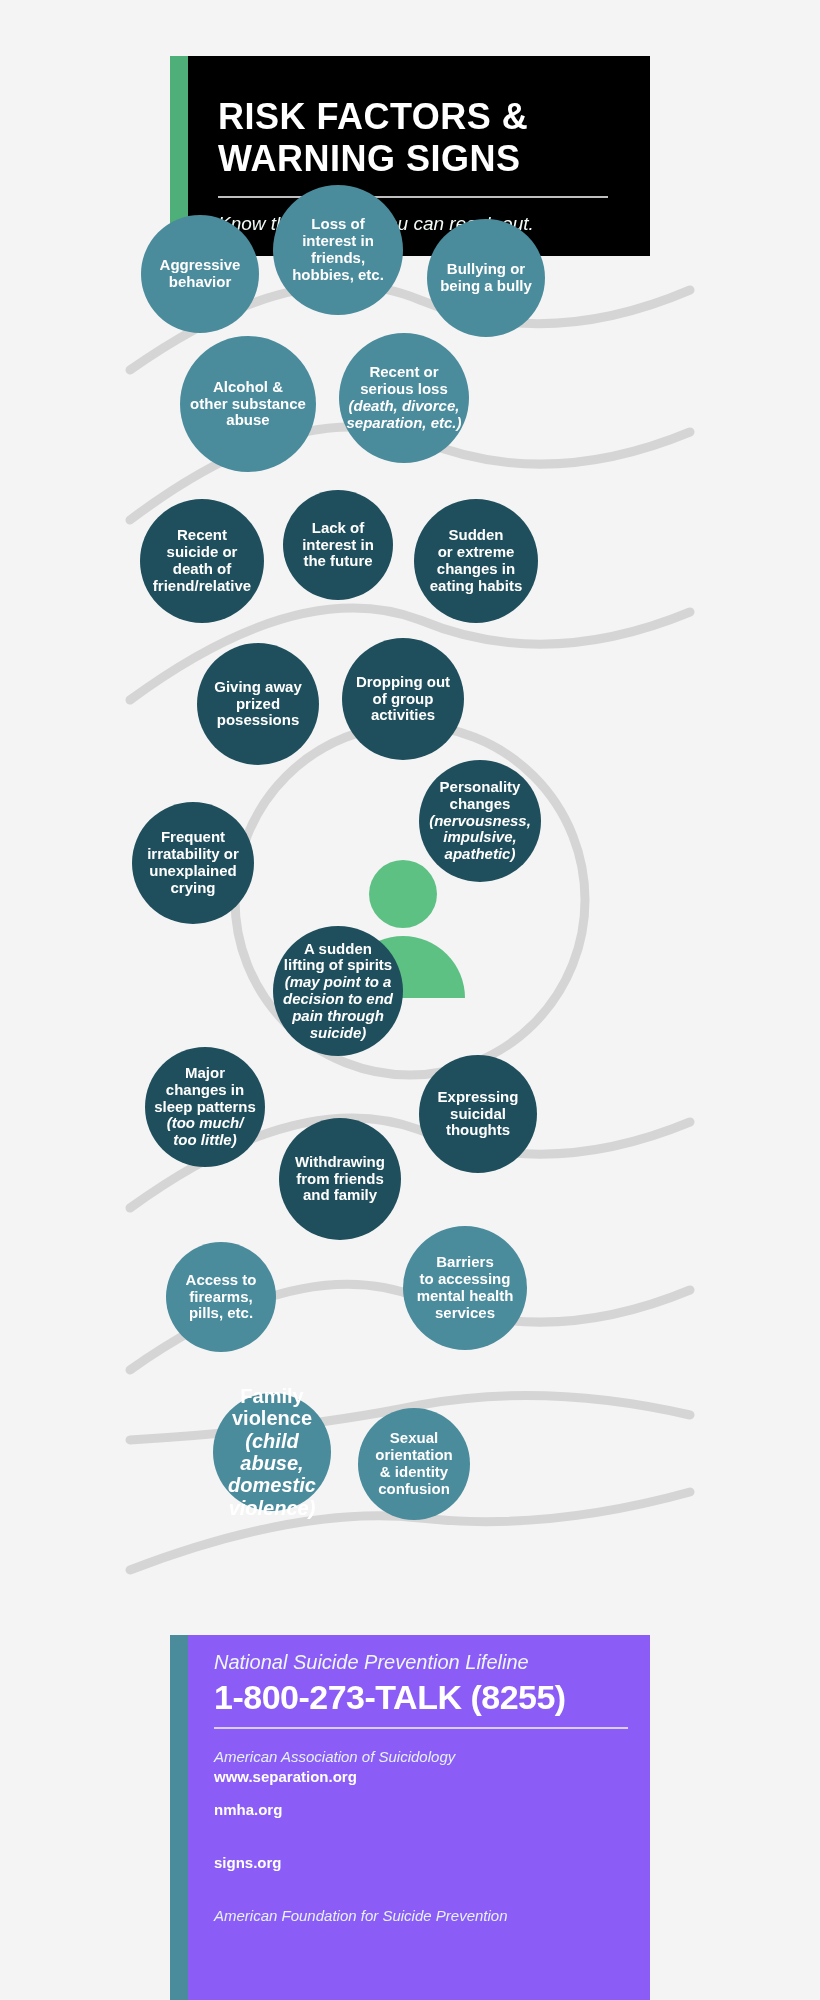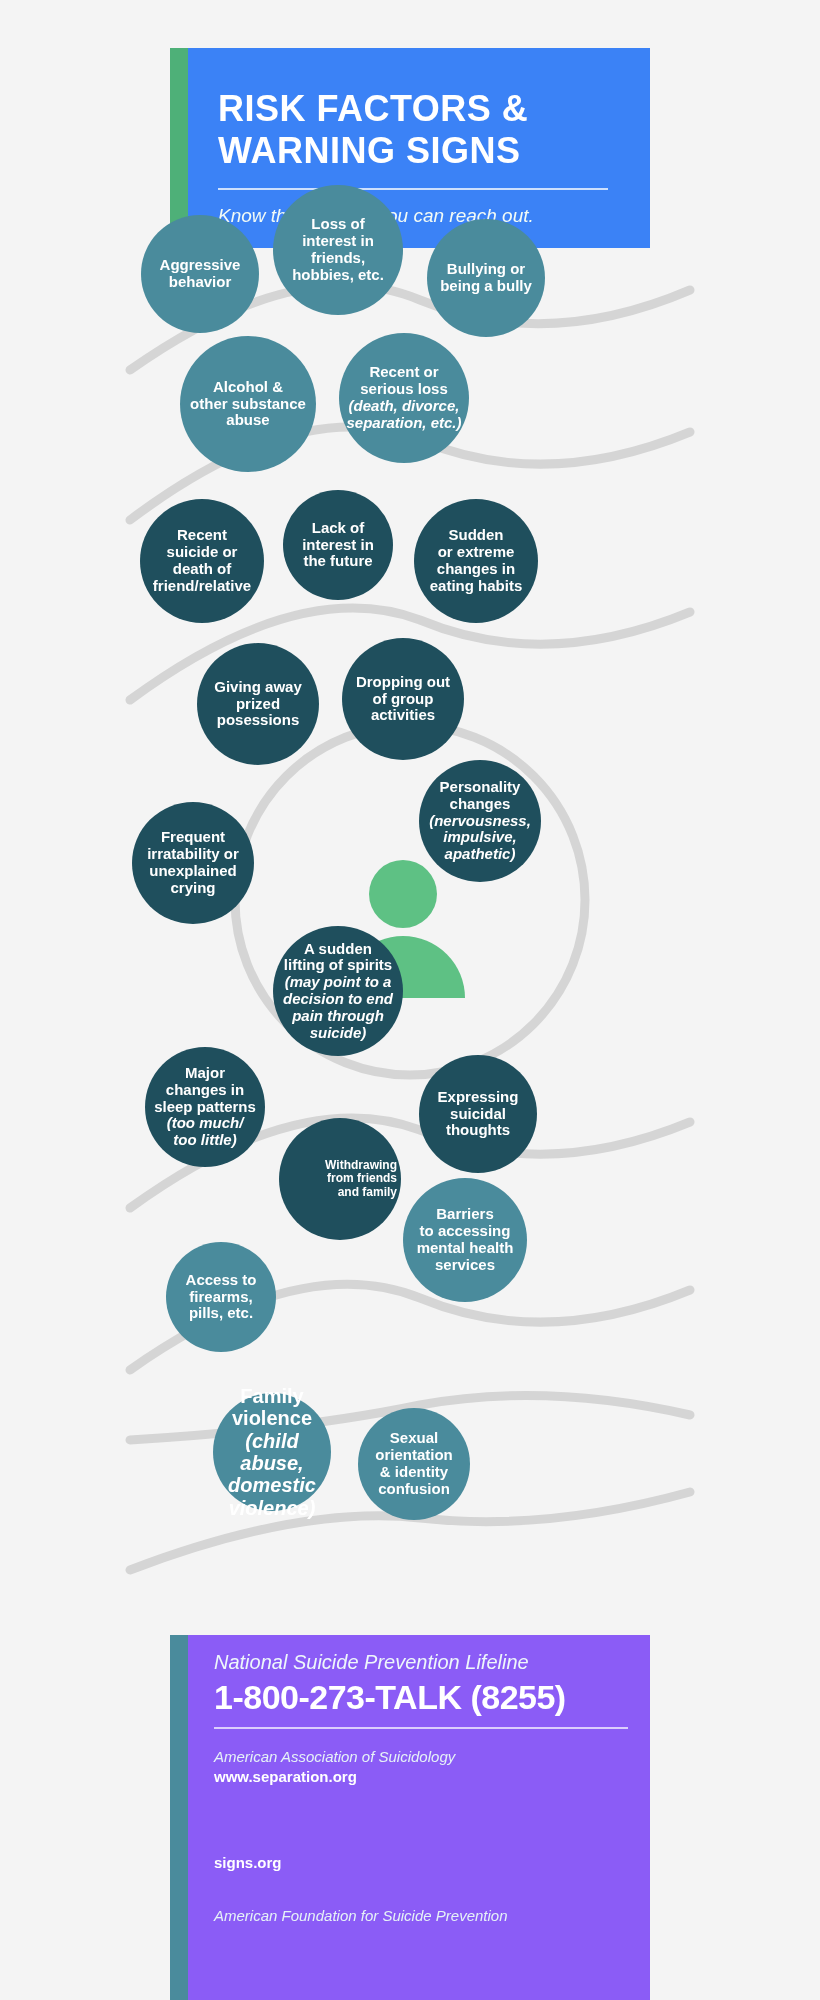--- a/index.html
+++ b/index.html
@@ -7,22 +7,22 @@
     width:820px;height:2000px;
     background:#f4f4f4;
     font-family:"Liberation Sans", sans-serif;
     overflow:hidden;
     position:relative;
   }
   #stage{position:absolute;left:0;top:0;width:820px;height:2000px;}
 
   
   .header{
-    position:absolute;left:170px;top:48px;width:480px;height:200px;
-    background:#3b82f6;
+    position:absolute;left:170px;top:56px;width:480px;height:200px;
+    background:#000000;
     box-sizing:border-box;
   }
   .header .accent{
     position:absolute;left:0;top:0;width:18px;height:100%;
     background:#4eb078;
   }
   .header .htitle{
     position:absolute;left:48px;top:40px;width:420px;
     color:#ffffff;
     font-size:36px;line-height:42px;font-weight:bold;
@@ -203,31 +203,31 @@
         <span class="txt">
           <span class="main">Major<br>changes in<br>sleep patterns</span>
           <span class="sub">(too much/<br>too little)</span>
         </span>
       </div>
       <div class="node dark" style="left: 419px; top: 1055px; width: 118px; height: 118px; font-size: 15px;">
         <span class="txt">
           <span class="main">Expressing<br>suicidal<br>thoughts</span>
         </span>
       </div>
-      <div class="node dark" style="left: 279px; top: 1118px; width: 122px; height: 122px; font-size: 12px; text-align: right;">
+      <div class="node dark" style="left: 279px; top: 1118px; width: 122px; height: 122px; font-size: 15px;">
         <span class="txt">
           <span class="main">Withdrawing<br>from friends<br>and family</span>
         </span>
       </div>
       <div class="node teal" style="left: 166px; top: 1242px; width: 110px; height: 110px; font-size: 15px;">
         <span class="txt">
           <span class="main">Access to<br>firearms,<br>pills, etc.</span>
         </span>
       </div>
-      <div class="node teal" style="left: 403px; top: 1178px; width: 124px; height: 124px; font-size: 15px;">
+      <div class="node teal" style="left: 403px; top: 1226px; width: 124px; height: 124px; font-size: 15px;">
         <span class="txt">
           <span class="main">Barriers<br>to accessing<br>mental health<br>services</span>
         </span>
       </div>
       <div class="node teal" style="left: 213px; top: 1393px; width: 118px; height: 118px; font-size: 20px;">
         <span class="txt">
           <span class="main">Family<br>violence</span>
           <span class="sub">(child abuse,<br>domestic<br>violence)</span>
         </span>
       </div>
@@ -242,20 +242,21 @@
     <div class="faccent"></div>
     <div class="fline1">National Suicide Prevention Lifeline</div>
     <div class="fphone">1-800-273-TALK (8255)</div>
     <div class="frule"></div>
     <div id="resources">
         <div class="res" style="top: 112px;">
           <span class="org">American Association of Suicidology</span>
           <span class="url">www.separation.org</span>
         </div>
         <div class="res" style="top: 165px;">
+          <span class="url">nmha.org</span>
         </div>
         <div class="res" style="top: 218px;">
           <span class="url">signs.org</span>
         </div>
         <div class="res" style="top: 271px;">
           <span class="org">American Foundation for Suicide Prevention</span>
         </div>
       </div>
   </div>
 

